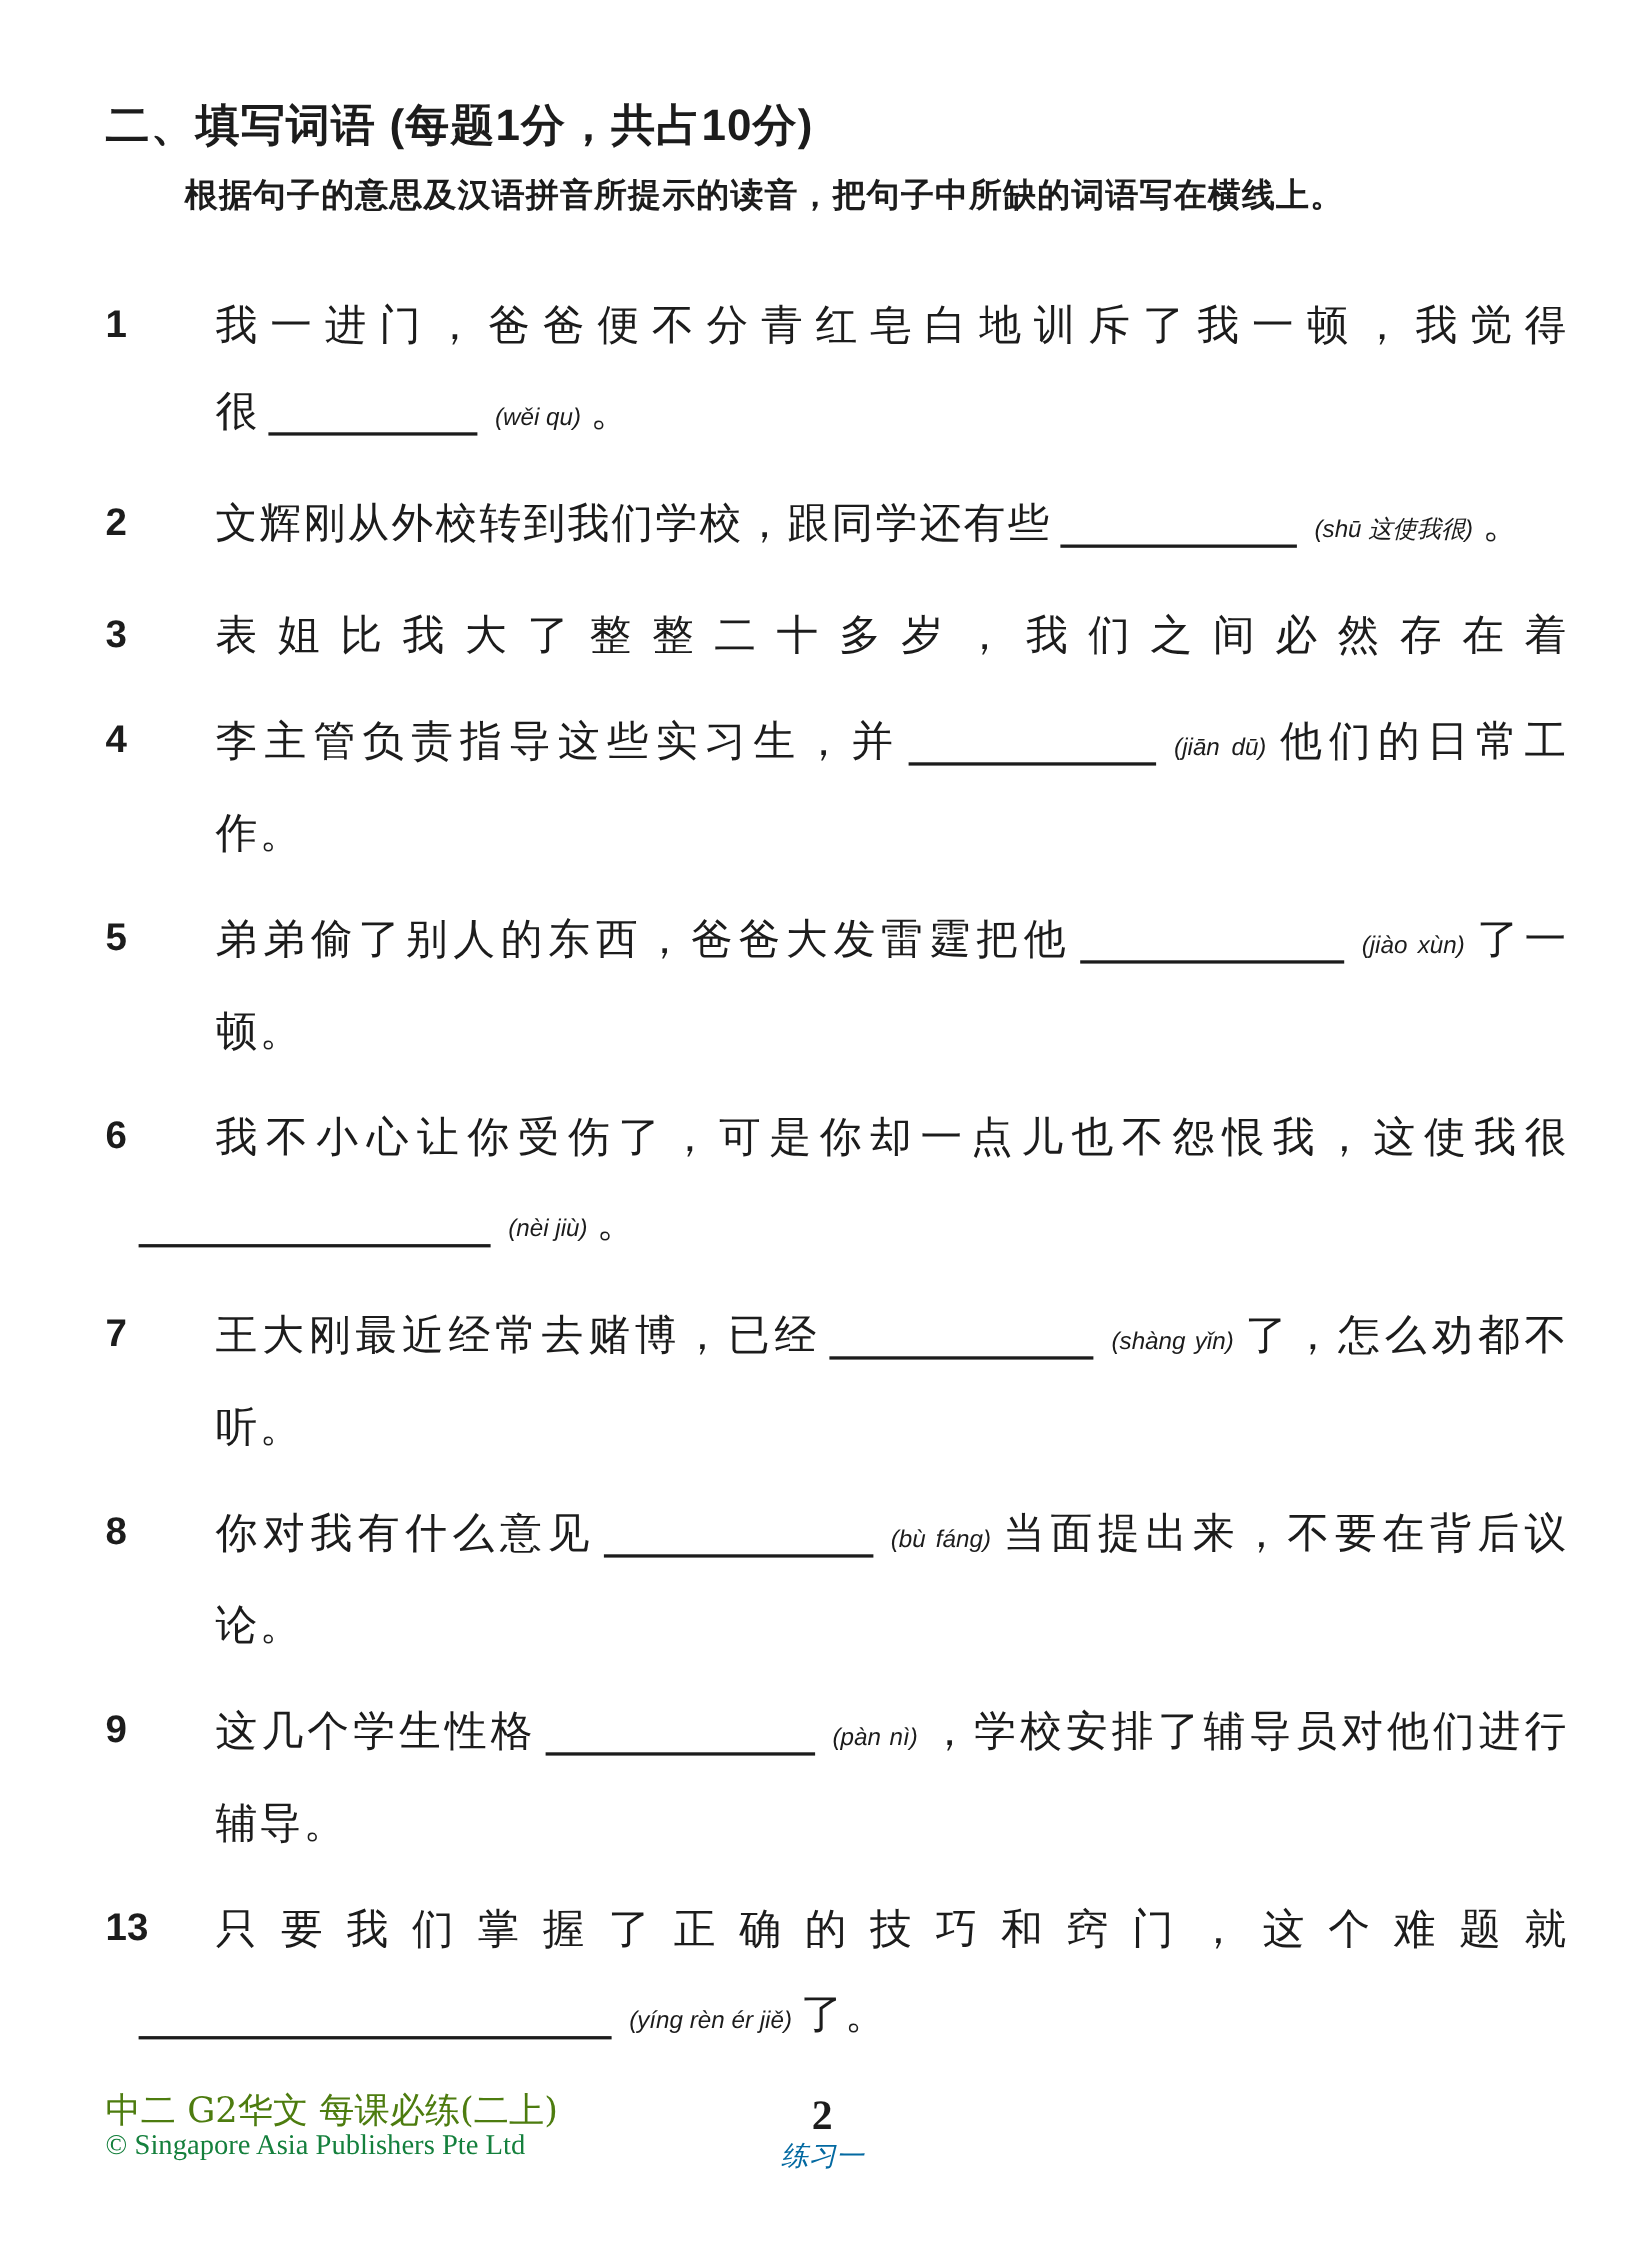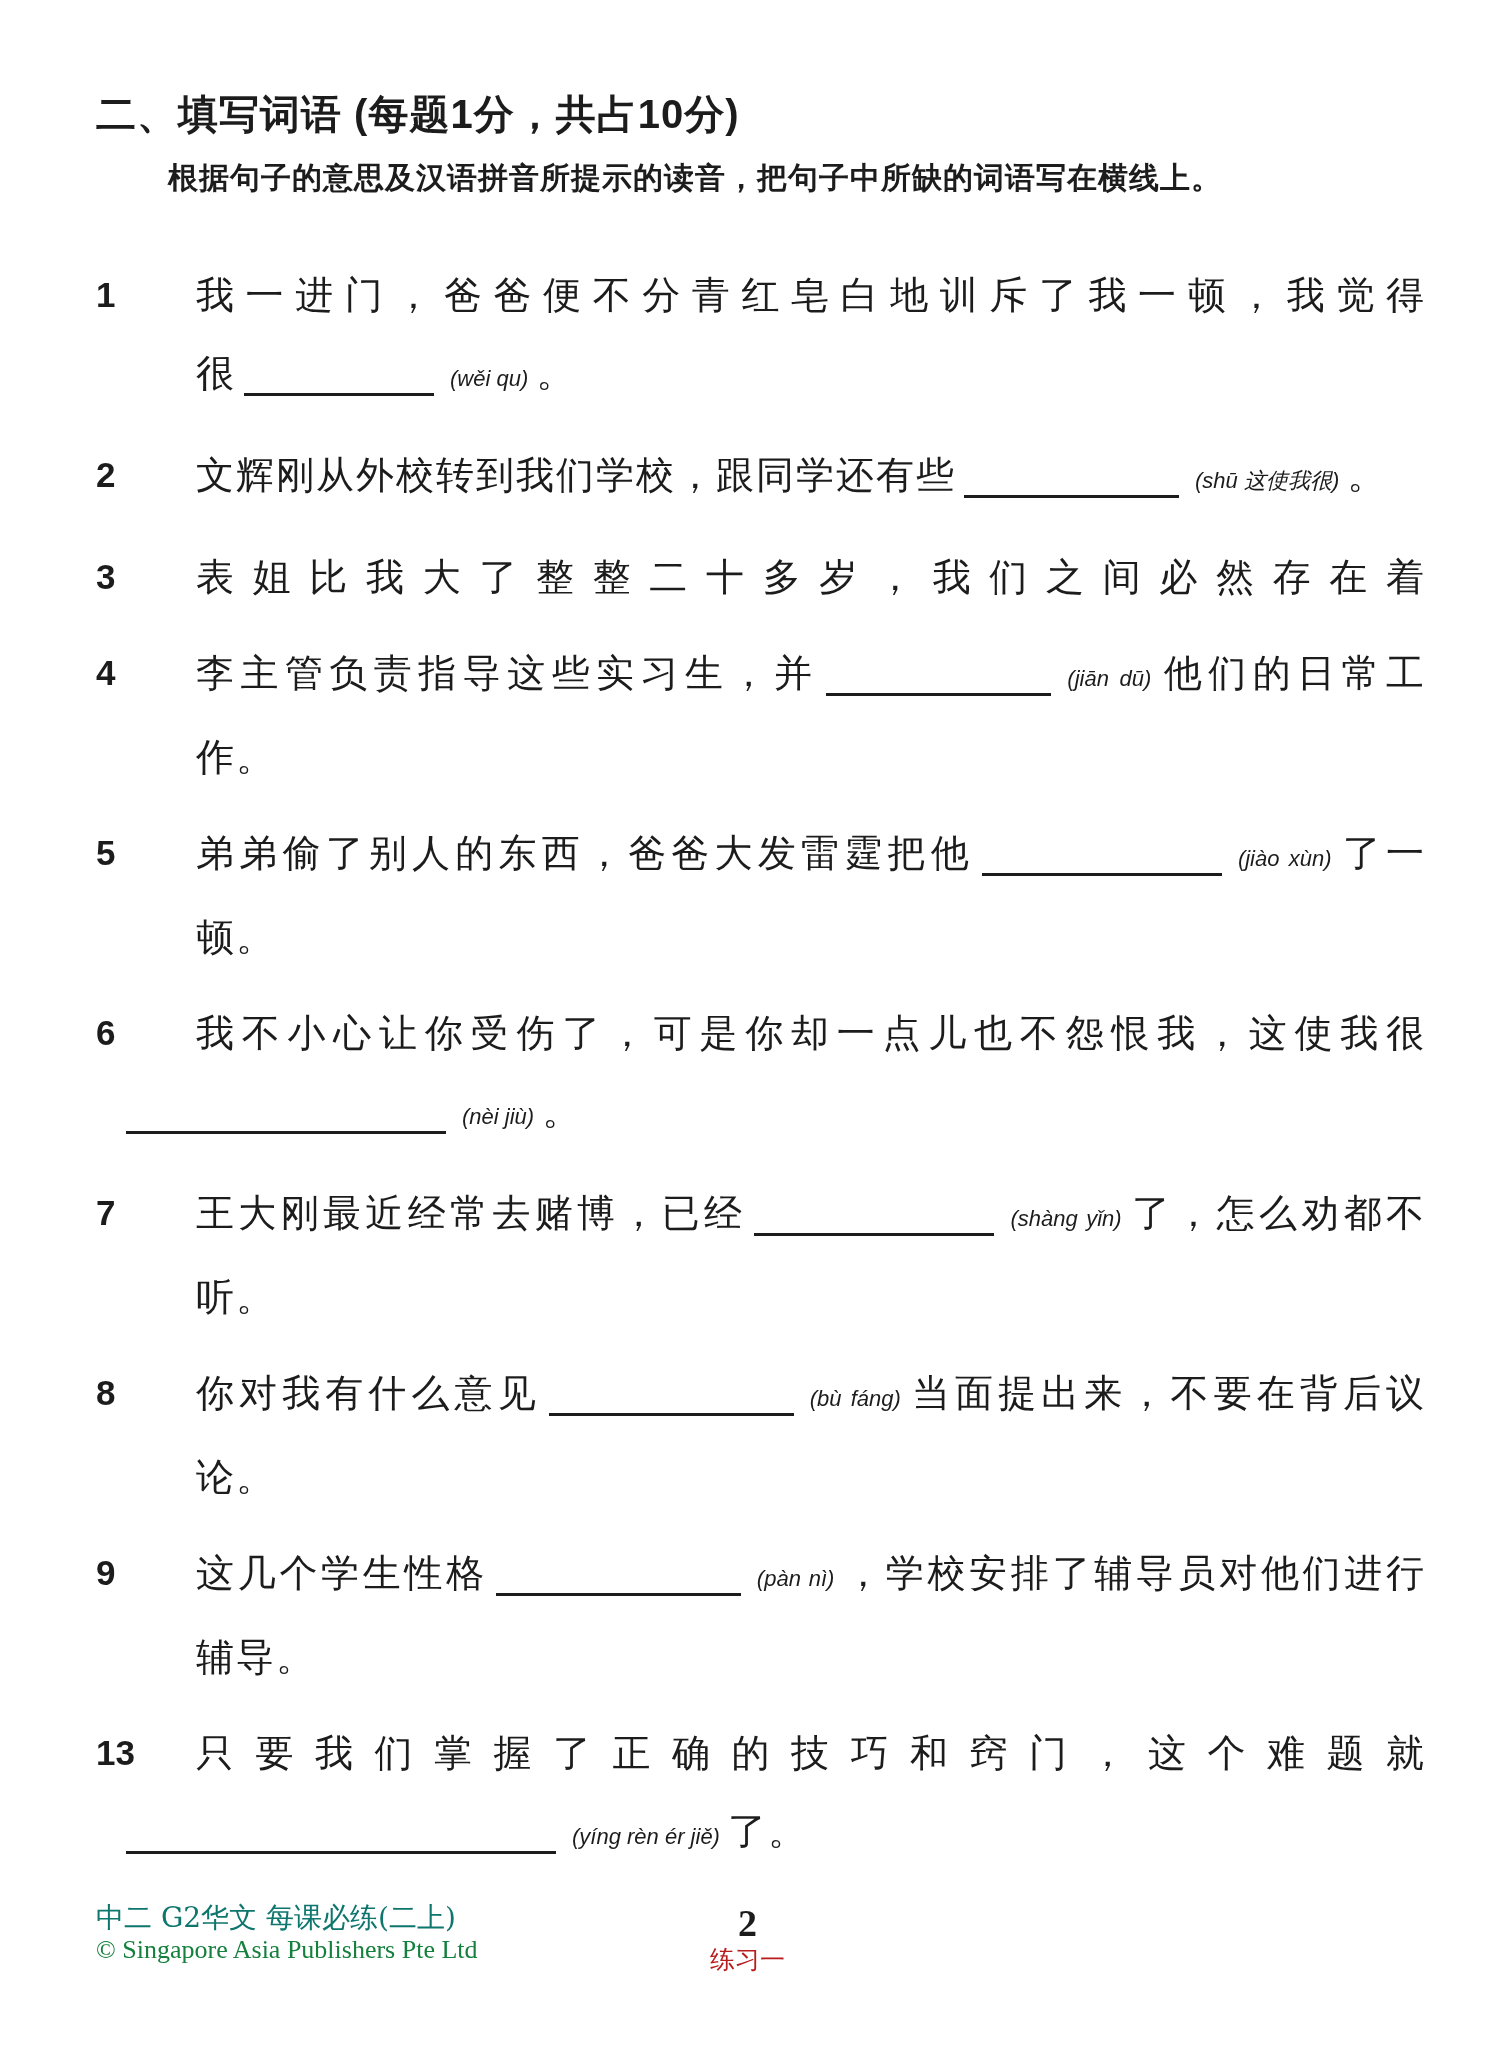--- a/index.html
+++ b/index.html
@@ -67,23 +67,23 @@
     font-style: italic;
   }
 
   .footer {
     position: absolute;
     left: 96px; right: 96px; top: 1903px;
     height: 90px;
   }
   .footer-left { position: absolute; left: 0; top: 0; }
   .footer-book {
-    font-size: 28px;
+    font-size: 32px;
     line-height: 30px;
-    color: #0f766e;
+    color: #4d7c0f;
   }
   .footer-copy {
     font-family: "Liberation Serif", serif;
     font-size: 26px;
     line-height: 34px;
     color: #15803d;
   }
   .footer-center {
     position: absolute;
     left: 50%; top: 0;
@@ -92,22 +92,23 @@
   }
   .footer-pagenum {
     font-family: "Liberation Serif", serif;
     font-weight: 700;
     font-size: 38px;
     line-height: 40px;
   }
   .footer-exercise {
     font-size: 25px;
     line-height: 30px;
-    color: #b91c1c;
+    color: #0369a1;
     margin-top: 2px;
+    font-style: italic;
   }
 </style>
 </head>
 <body>
 
 <div class="sheet">
   <div class="title">二、填写词语 (每题1分，共占10分)</div>
   <div class="subtitle">根据句子的意思及汉语拼音所提示的读音，把句子中所缺的词语写在横线上。</div>
   <div class="questions">
   <div class="question">

